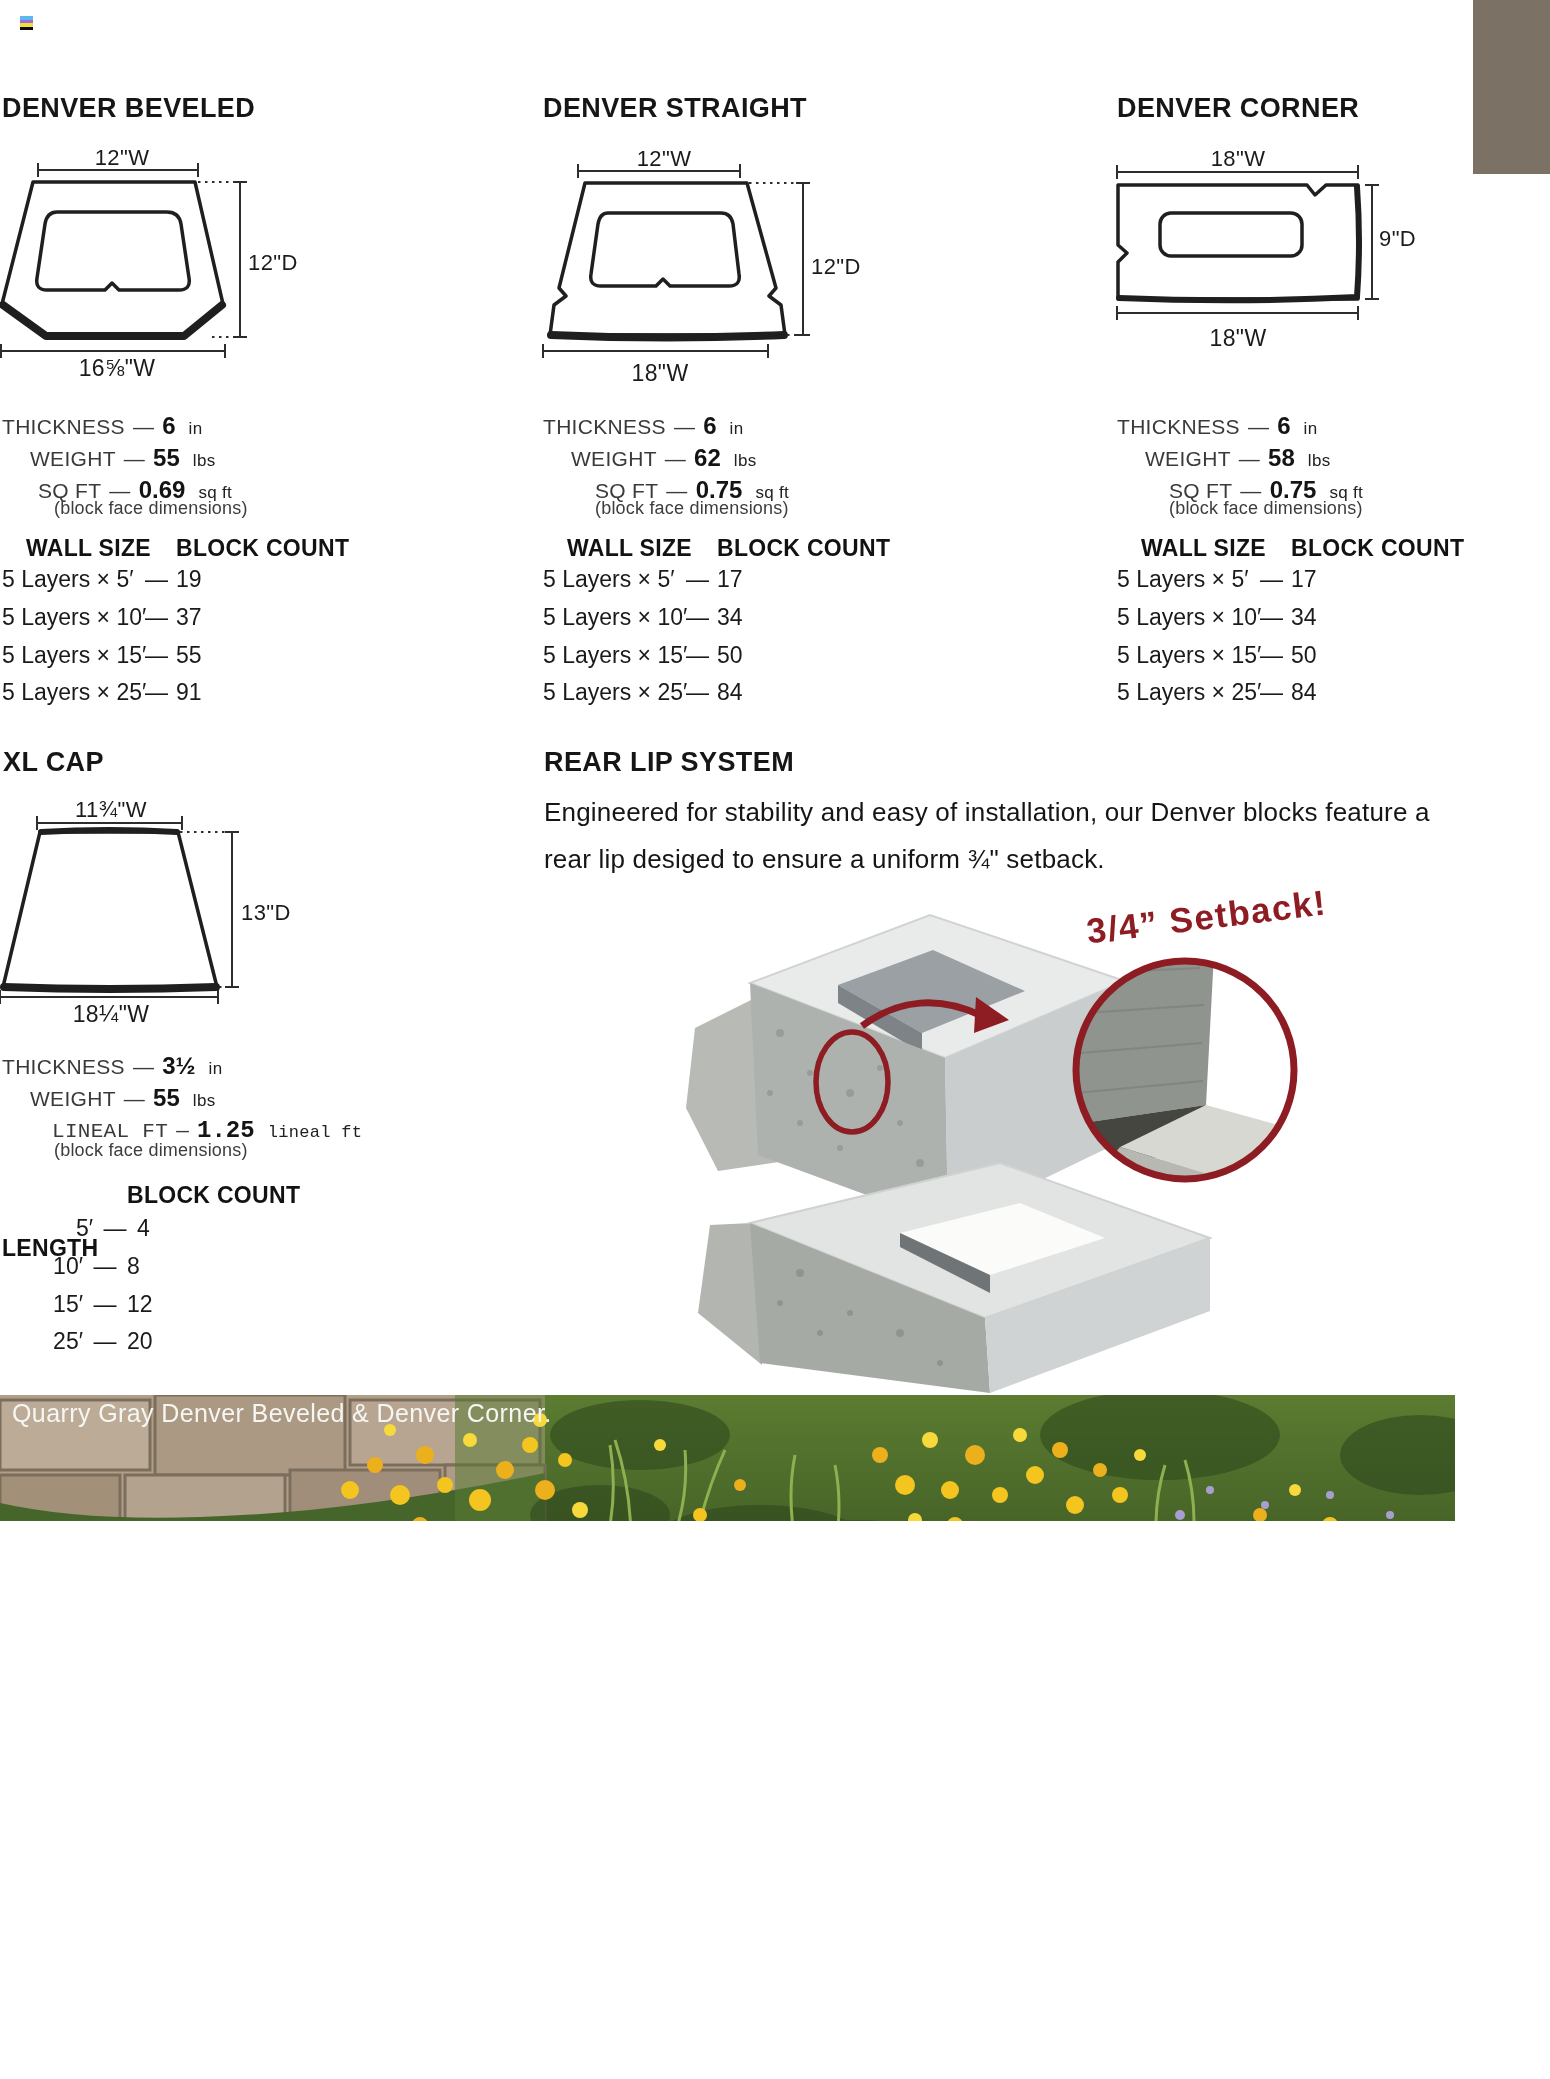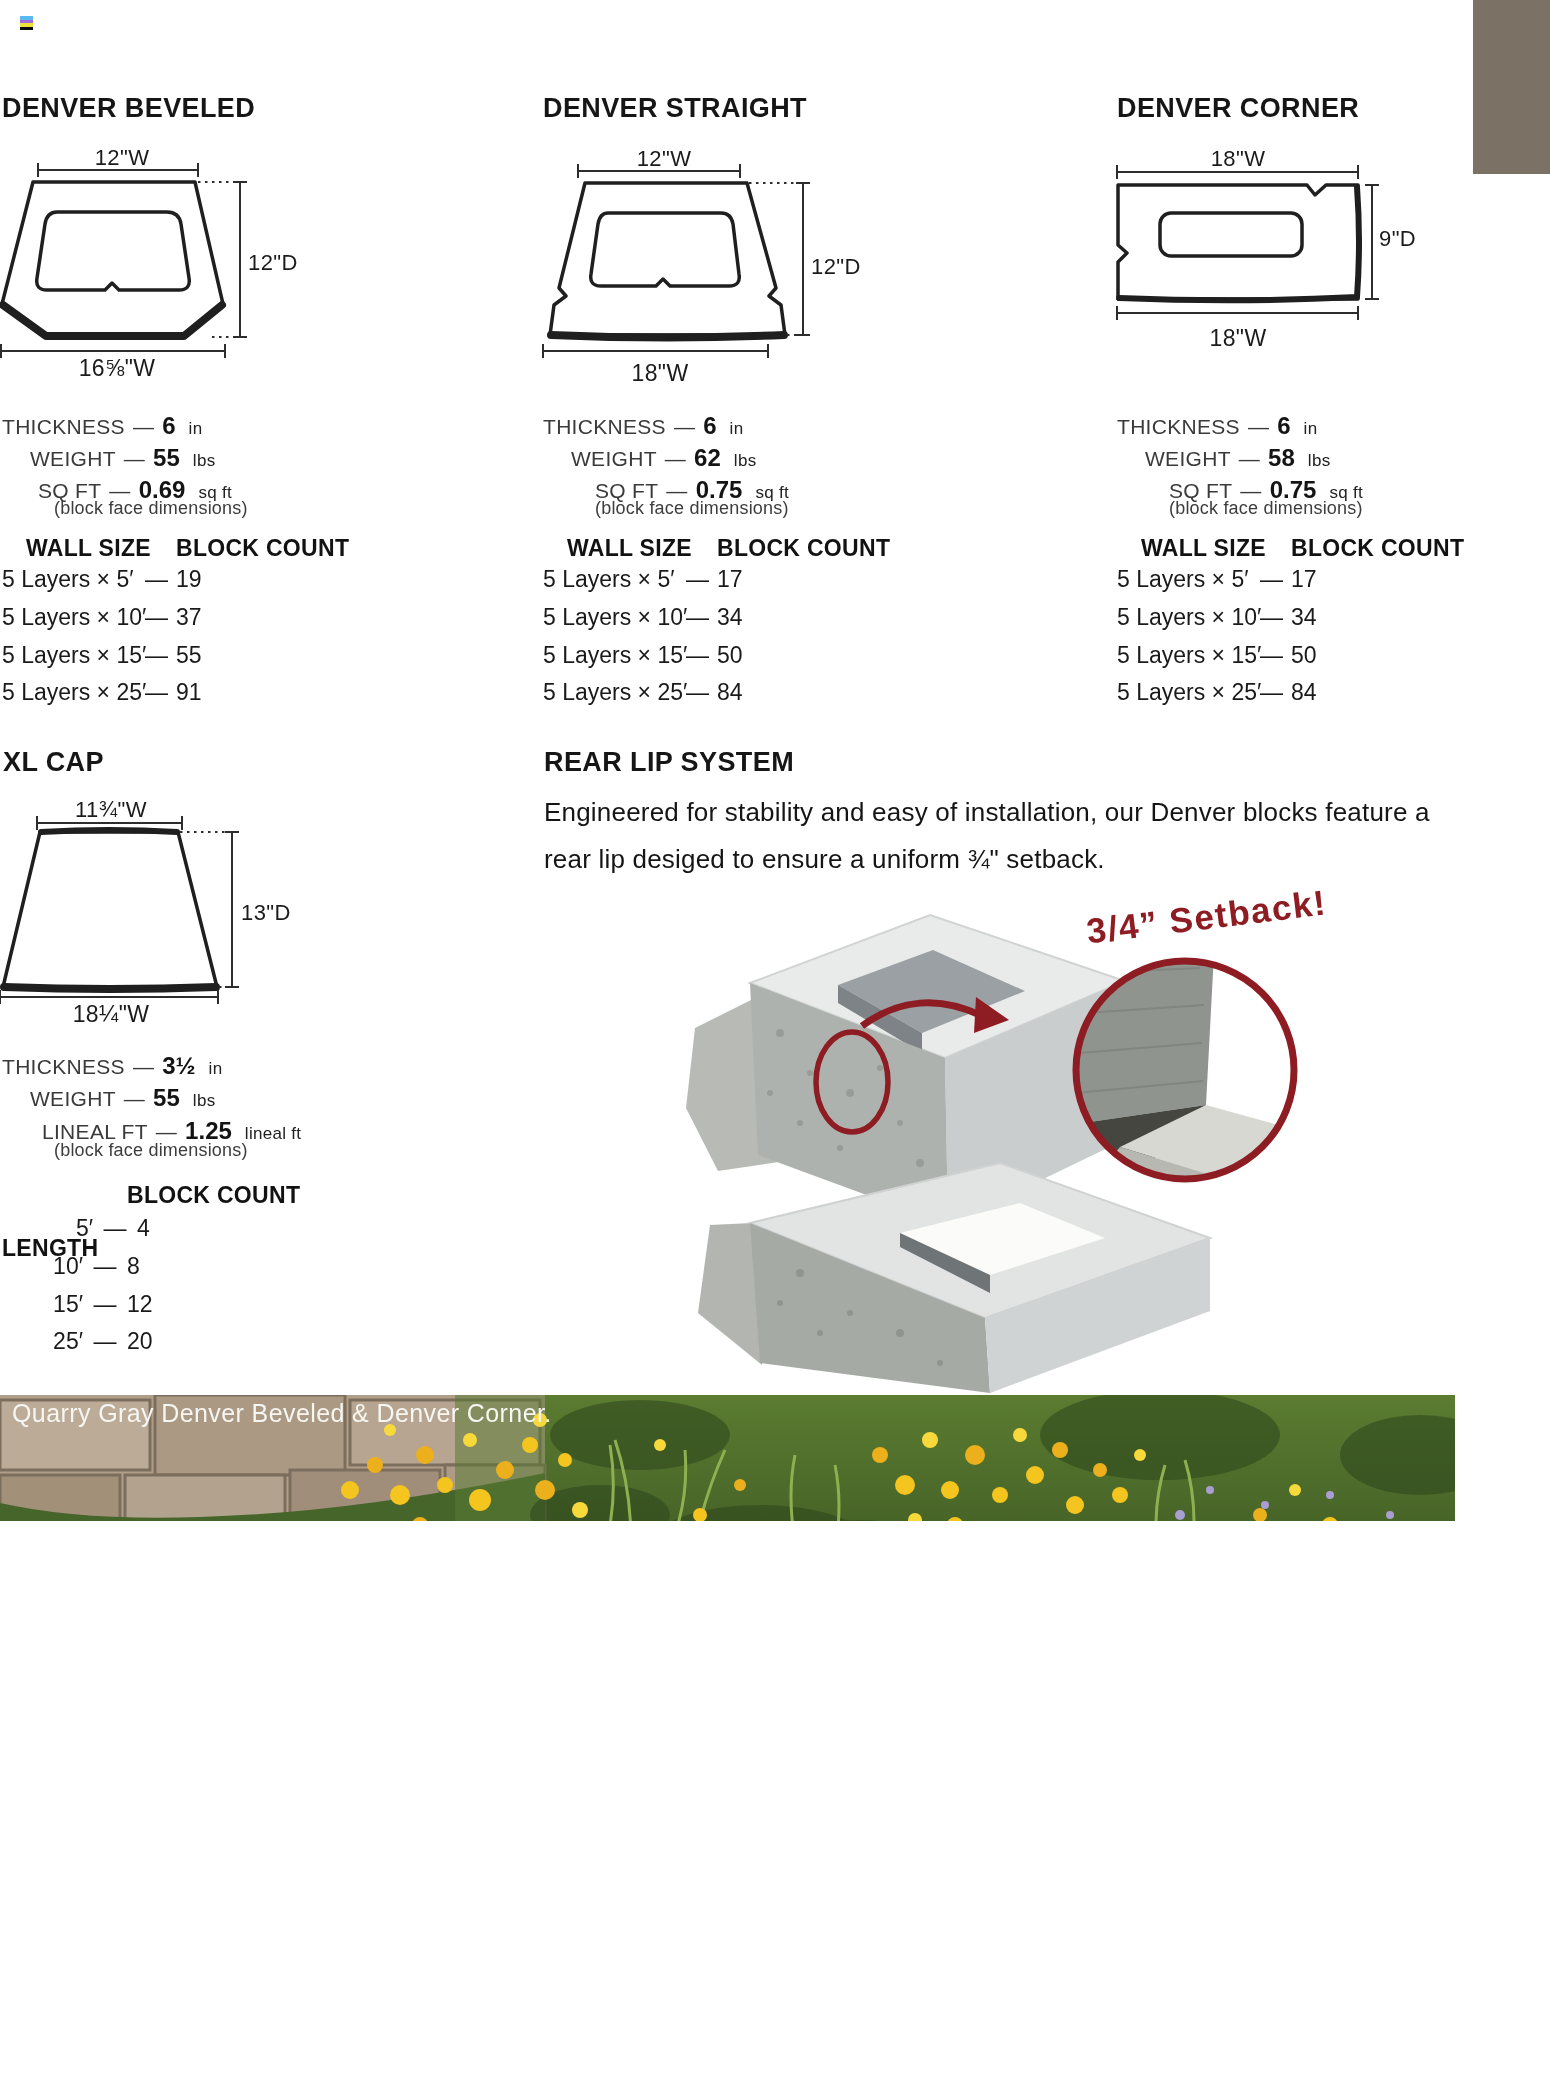--- a/index.html
+++ b/index.html
@@ -186,21 +186,21 @@
   <div class="abs dimlabel center" style="left:111px;top:797px;">11¾"W</div>
   <div class="abs dimlabel" style="left:241px;top:900px;">13"D</div>
   <div class="abs dimlabel big center" style="left:111px;top:1001px;">18¼"W</div>
 
   <div class="abs spec-row" style="left:2px;top:1052px;">
     <span>THICKNESS</span><span class="dash">—</span><span class="val">3½</span><span class="unit">in</span>
   </div>
   <div class="abs spec-row" style="left:30px;top:1084px;">
     <span>WEIGHT</span><span class="dash">—</span><span class="val">55</span><span class="unit">lbs</span>
   </div>
-  <div class="abs spec-row" style="left:42px;top:1117px;">
+  <div class="abs spec-row" style="left:52px;top:1117px;font-family:Liberation Mono, monospace;">
     <span>LINEAL FT</span><span class="dash">—</span><span class="val">1.25</span><span class="unit">lineal ft</span>
   </div>
   <div class="abs note" style="left:54px;top:1140px;">(block face dimensions)</div>
 
   <div class="abs th" style="left:2px;top:1235px;text-align:center;">LENGTH</div>
   <div class="abs th" style="left:127px;top:1182px;">BLOCK COUNT</div>
   <div class="abs trow xlrow" style="left:12px;top:1215px;"><span class="size">5′</span><span class="dash">—</span><span class="cnt">4</span></div>
   <div class="abs trow xlrow" style="left:2px;top:1253px;"><span class="size">10′</span><span class="dash">—</span><span class="cnt">8</span></div>
   <div class="abs trow xlrow" style="left:2px;top:1291px;"><span class="size">15′</span><span class="dash">—</span><span class="cnt">12</span></div>
   <div class="abs trow xlrow" style="left:2px;top:1328px;"><span class="size">25′</span><span class="dash">—</span><span class="cnt">20</span></div>

